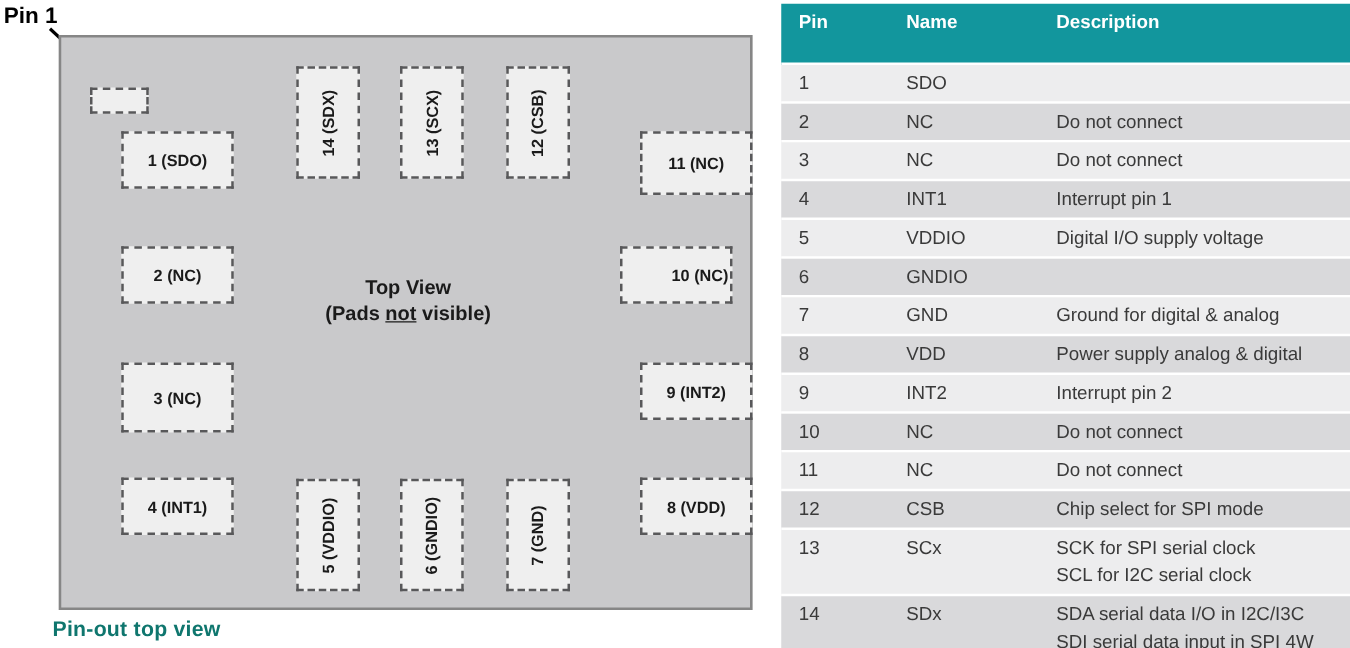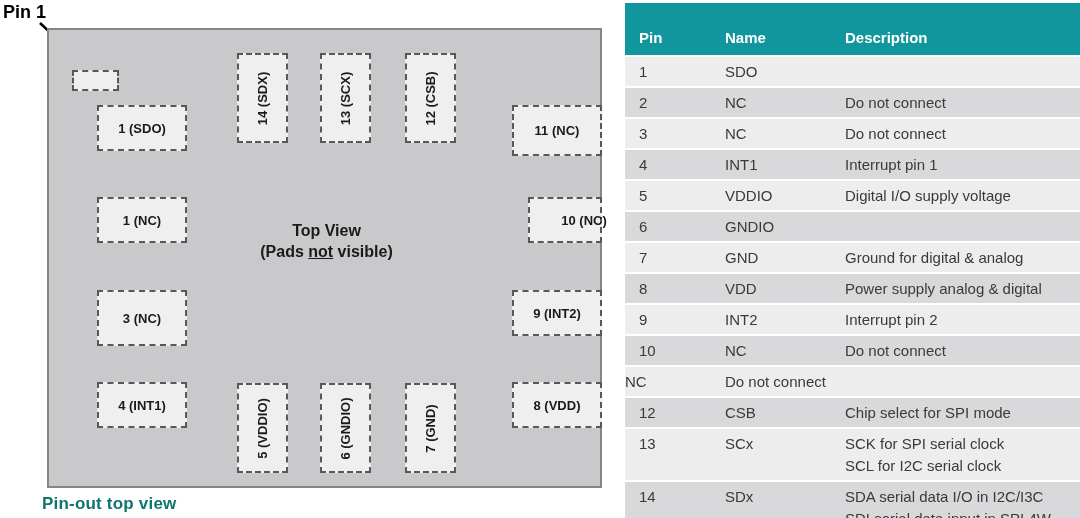--- a/index.html
+++ b/index.html
@@ -22,21 +22,21 @@
     font-size: 16px; font-weight: bold; color: #1a1a1a; line-height: 21px; }
   .center-text .underline { text-decoration: underline; margin-top: 44px; }
   .diagram-caption { position: absolute; left: 42px; top: 494px; font-size: 17px;
     font-weight: bold; color: #0f766e; letter-spacing: 0.2px; }
 
   
   .pin-table { position: absolute; left: 625px; top: 3px; width: 455px; }
   .t-row { display: grid; grid-template-columns: 100px 120px 1fr;
     border-bottom: 2px solid #ffffff; }
   .t-head { background: var(--teal); color: #ffffff; font-weight: bold; font-size: 15px; }
-  .t-head .t-cell { padding-top: 4px; padding-bottom: 6px; margin-top: 20px; }
+  .t-head .t-cell { padding-top: 4px; padding-bottom: 21px; }
   .t-cell { line-height: 22px; font-size: 15px; padding-top: 4px; padding-bottom: 3px; }
   .t-cell.c-pin { padding-left: 14px; }
   .t-body .t-row { color: #3a3a3a; }
   .t-body .t-row.light { background: #ededee; }
   .t-body .t-row.dark  { background: #d9d9db; }
   .desc-line { line-height: 22px; }
 </style>
 </head>
 <body>
 
@@ -51,21 +51,21 @@
     <line x1="40" y1="23" x2="84" y2="64" stroke="#000" stroke-width="2.5" marker-end="url(#ah)"></line>
   </svg>
 
   <div class="chip">
     <div class="pin1-indicator"></div>
     <div>
         <div class="pin-box" style="left: 21px; top: 75px; width: 90px; height: 46px;">
           <span class="pin-label">1 (SDO)</span>
         </div>
         <div class="pin-box" style="left: 21px; top: 167px; width: 90px; height: 46px;">
-          <span class="pin-label">1 (NC)</span>
+          <span class="pin-label">2 (NC)</span>
         </div>
         <div class="pin-box" style="left: 21px; top: 260px; width: 90px; height: 56px;">
           <span class="pin-label">3 (NC)</span>
         </div>
         <div class="pin-box" style="left: 21px; top: 352px; width: 90px; height: 46px;">
           <span class="pin-label">4 (INT1)</span>
         </div>
       </div>
     <div>
         <div class="pin-box vert" style="left: 161px; top: 23px; width: 51px; height: 90px;">
@@ -75,21 +75,21 @@
           <span class="pin-label">13 (SCX)</span>
         </div>
         <div class="pin-box vert" style="left: 329px; top: 23px; width: 51px; height: 90px;">
           <span class="pin-label">12 (CSB)</span>
         </div>
       </div>
     <div>
         <div class="pin-box" style="left: 436px; top: 75px; width: 90px; height: 51px;">
           <span class="pin-label">11 (NC)</span>
         </div>
-        <div class="pin-box" style="left: 452px; top: 167px; width: 74px; height: 46px; padding-left: 38px;">
+        <div class="pin-box" style="left: 420px; top: 167px; width: 90px; height: 46px; padding-left: 38px;">
           <span class="pin-label">10 (NC)</span>
         </div>
         <div class="pin-box" style="left: 436px; top: 260px; width: 90px; height: 46px;">
           <span class="pin-label">9 (INT2)</span>
         </div>
         <div class="pin-box" style="left: 436px; top: 352px; width: 90px; height: 46px;">
           <span class="pin-label">8 (VDD)</span>
         </div>
       </div>
     <div>
@@ -176,20 +176,21 @@
         </div>
       </div>
       <div class="t-row dark">
         <div class="t-cell c-pin">10</div>
         <div class="t-cell">NC</div>
         <div class="t-cell">
           <div class="desc-line">Do not connect</div>
         </div>
       </div>
       <div class="t-row light">
+        <div class="t-cell c-pin">11</div>
         <div class="t-cell">NC</div>
         <div class="t-cell">
           <div class="desc-line">Do not connect</div>
         </div>
       </div>
       <div class="t-row dark">
         <div class="t-cell c-pin">12</div>
         <div class="t-cell">CSB</div>
         <div class="t-cell">
           <div class="desc-line">Chip select for SPI mode</div>

